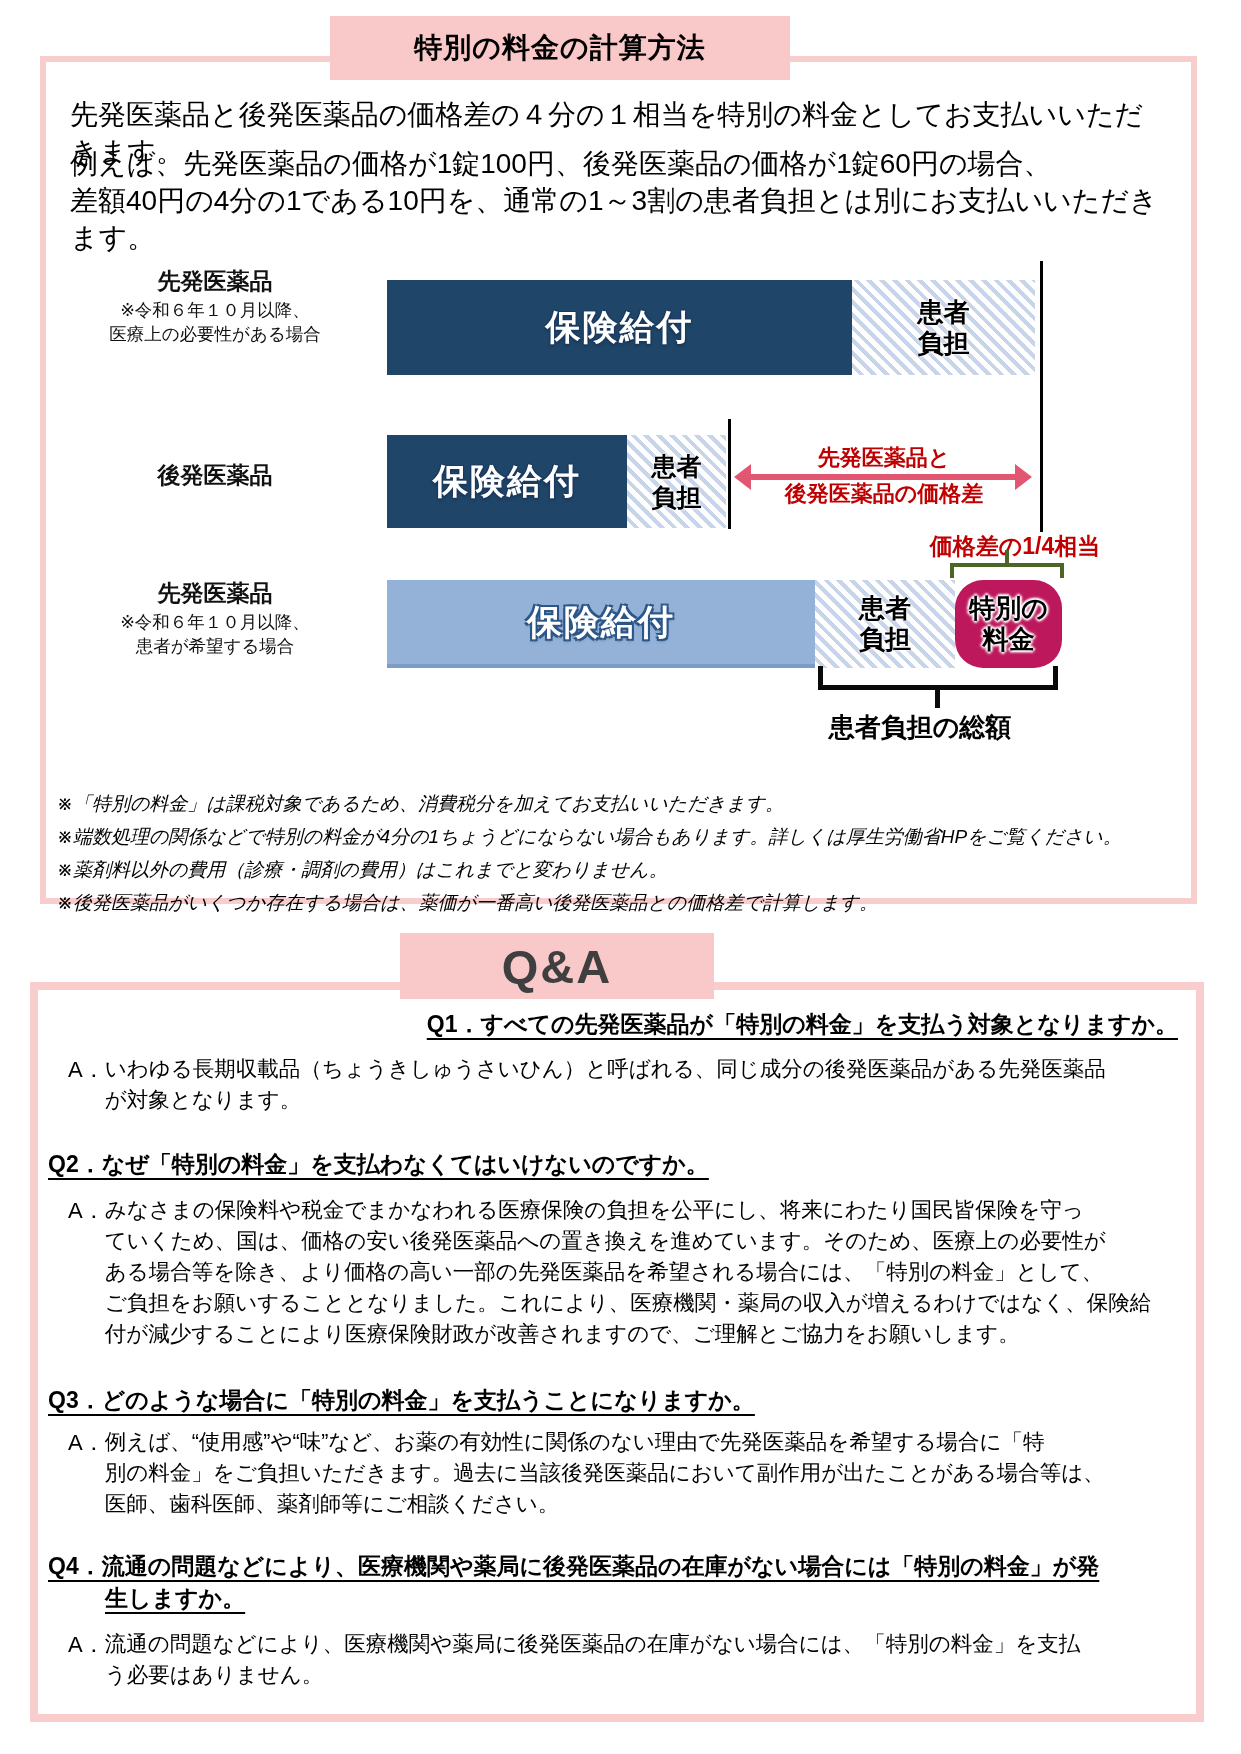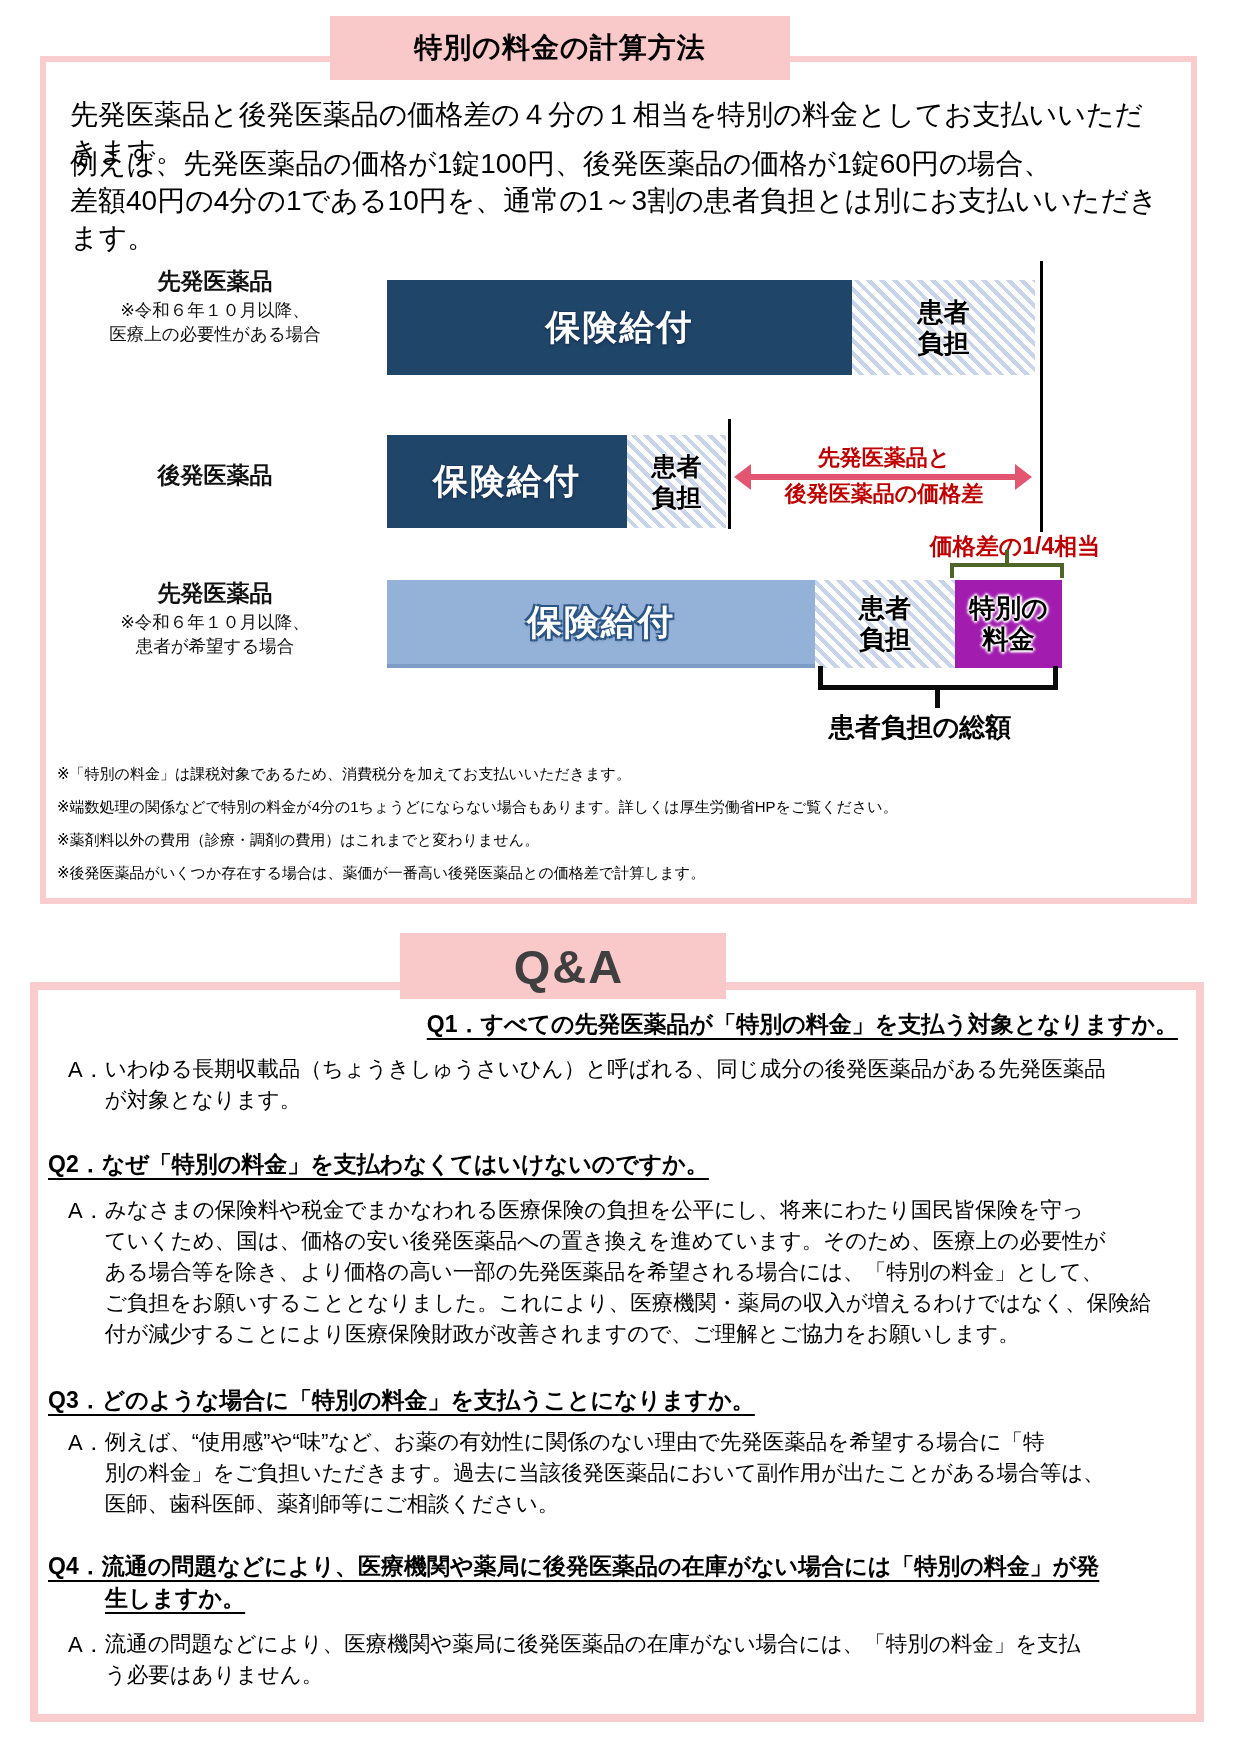--- a/index.html
+++ b/index.html
@@ -6,38 +6,38 @@
   .page{
     position:relative;width:1241px;height:1754px;background:#fff;overflow:hidden;
     font-family:"Liberation Sans","DejaVu Sans",sans-serif;color:#111;
   }
   .abs{position:absolute;}
   
   .calc-border{left:40px;top:56px;width:1157px;height:848px;border:6px solid #f9cdcd;box-sizing:border-box;}
   .title-box{left:330px;top:16px;width:460px;height:64px;background:#f9c8c9;display:flex;align-items:center;justify-content:center;}
   .title-box span{font-size:28px;font-weight:bold;color:#000;letter-spacing:1px;}
   .qa-border{left:30px;top:982px;width:1174px;height:740px;border:8px solid #f9cdcd;box-sizing:border-box;}
-  .qa-title-box{left:400px;top:933px;width:314px;height:66px;background:#f9c8c9;display:flex;align-items:center;justify-content:center;padding-left:12px;}
+  .qa-title-box{left:400px;top:933px;width:314px;height:66px;background:#f9c8c9;display:flex;align-items:center;justify-content:center;}
   .qa-title-box span{font-size:47px;font-weight:bold;color:#3f3f3f;letter-spacing:2px;}
   
   .intro{font-size:28px;line-height:37px;white-space:pre-line;color:#000;}
   .intro-p1{left:70px;top:96px;width:1100px;}
   .intro-p2{left:70px;top:145px;width:1110px;}
   
   .row-label{width:220px;text-align:center;}
   .row-label .row-title{font-size:23px;font-weight:bold;line-height:30px;}
   .row-label .row-note{font-size:17.5px;line-height:24px;white-space:pre-line;margin-top:2px;}
   .r1-label{left:105px;top:266px;}
   .r2-label{left:105px;top:460px;}
   .r3-label{left:105px;top:578px;}
   .seg{display:flex;align-items:center;justify-content:center;box-sizing:border-box;}
   .navy{background:#1f4568;}
   .lightblue{background:#94b1d7;border-bottom:4px solid #7d9bc7;}
   .hatch{background:repeating-linear-gradient(45deg,#ffffff 0 5px,#c7d4ea 5px 9px);}
-  .special{background:#a21caf;}
+  .special{background:#be185d;border-radius:28px;}
   .bar-ins{color:#fff;font-size:35px;font-weight:bold;letter-spacing:2px;
     text-shadow:-1px -1px 0 #1b3a5e,1px -1px 0 #1b3a5e,-1px 1px 0 #1b3a5e,1px 1px 0 #1b3a5e,0 2px 3px rgba(20,45,75,.65);}
   .bar-ins-light{text-shadow:-2px -2px 0 #2b5687,2px -2px 0 #2b5687,-2px 2px 0 #2b5687,2px 2px 0 #2b5687,0 2px 3px rgba(27,58,94,.7);}
   .patient-txt{color:#000;font-size:26px;font-weight:bold;line-height:31px;white-space:pre-line;text-align:center;
     text-shadow:0 0 3px #fff,0 0 3px #fff;}
   .special-txt{color:#000;font-size:26px;font-weight:bold;line-height:31px;white-space:pre-line;text-align:center;
     text-shadow:-2px 0 2px #fff,2px 0 2px #fff,0 -2px 2px #fff,0 2px 2px #fff,0 0 4px #fff;}
   .r1-navy{left:387px;top:280px;width:465px;height:95px;}
   .r1-hatch{left:852px;top:280px;width:183px;height:95px;}
   .vline{background:#000;}
@@ -56,21 +56,21 @@
   .gap-label{left:735px;width:298px;text-align:center;color:#c00000;font-size:22px;font-weight:bold;z-index:3;}
   .gap-label1{top:443px;}
   .gap-label2{top:479px;font-family:Liberation Mono, monospace;}
   .quarter-label{left:860px;top:531px;width:310px;text-align:center;color:#c00000;font-size:23px;font-weight:bold;}
   .gbracket{left:950px;top:563px;width:114px;height:15px;border-top:4px solid #4d6526;border-left:4px solid #4d6526;border-right:4px solid #4d6526;box-sizing:border-box;}
   .gtick{left:1005px;top:550px;width:4px;height:14px;background:#4d6526;}
   .bbracket{left:818px;top:666px;width:240px;height:24px;border-bottom:5px solid #0a0a0a;border-left:5px solid #0a0a0a;border-right:5px solid #0a0a0a;box-sizing:border-box;}
   .btick{left:935px;top:688px;width:5px;height:20px;background:#0a0a0a;}
   .total-label{left:760px;top:710px;width:320px;text-align:center;font-size:26px;font-weight:bold;color:#000;}
   
-  .notes{left:57px;top:757px;width:1110px;font-size:15px;line-height:33px;color:#000;}
+  .notes{left:57px;top:787px;width:1110px;font-size:19px;line-height:33px;color:#000;font-style:italic;}
   
   .q-head{left:48px;width:1130px;font-size:23px;font-weight:bold;color:#000;line-height:32px;
     text-decoration:underline;text-decoration-thickness:2px;text-underline-offset:6px;white-space:pre-line;}
   .q-hang{padding-left:57px;text-indent:-57px;box-sizing:border-box;}
   .qa-a{left:68px;width:1120px;display:flex;align-items:flex-start;}
   .a-label{flex:0 0 36px;font-size:22px;line-height:31px;color:#000;}
   .a-text{flex:1;font-size:21.5px;line-height:31px;color:#000;white-space:pre-line;}
   .q1{top:1008px;text-align:right;} .a1{top:1054px;}
   .q2{top:1148px;} .a2{top:1195px;}
   .q3{top:1384px;} .a3{top:1427px;}

